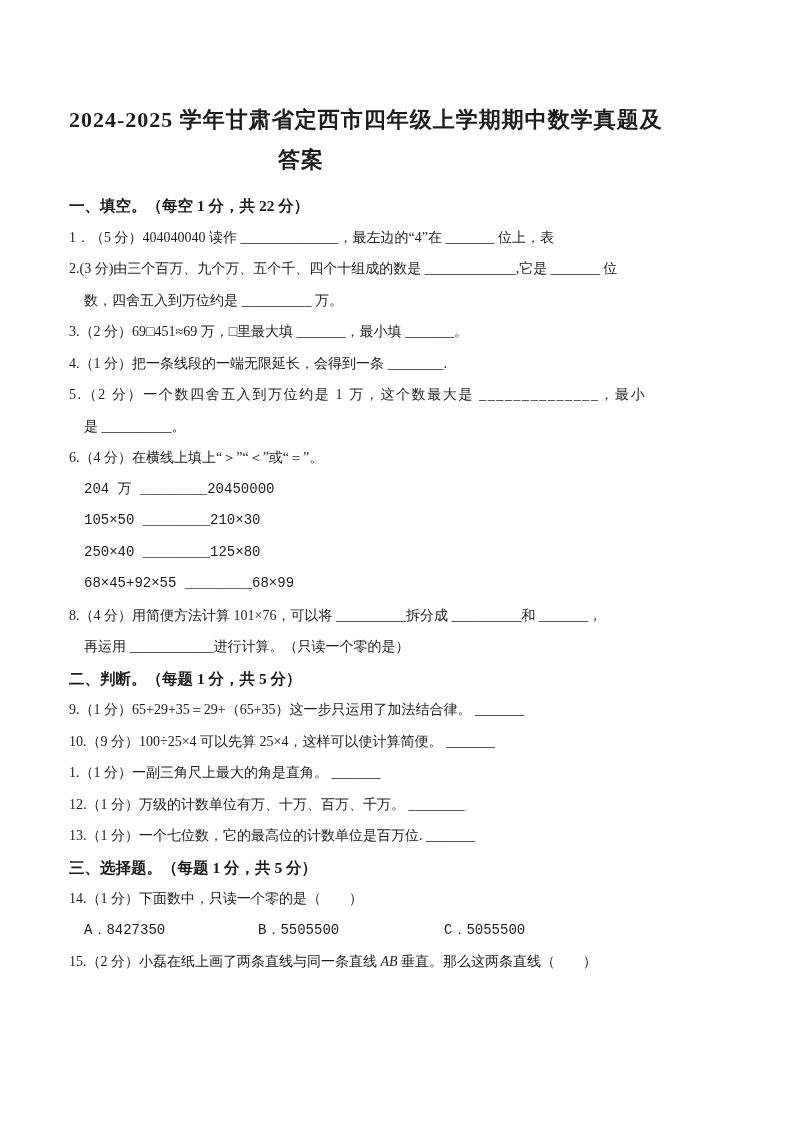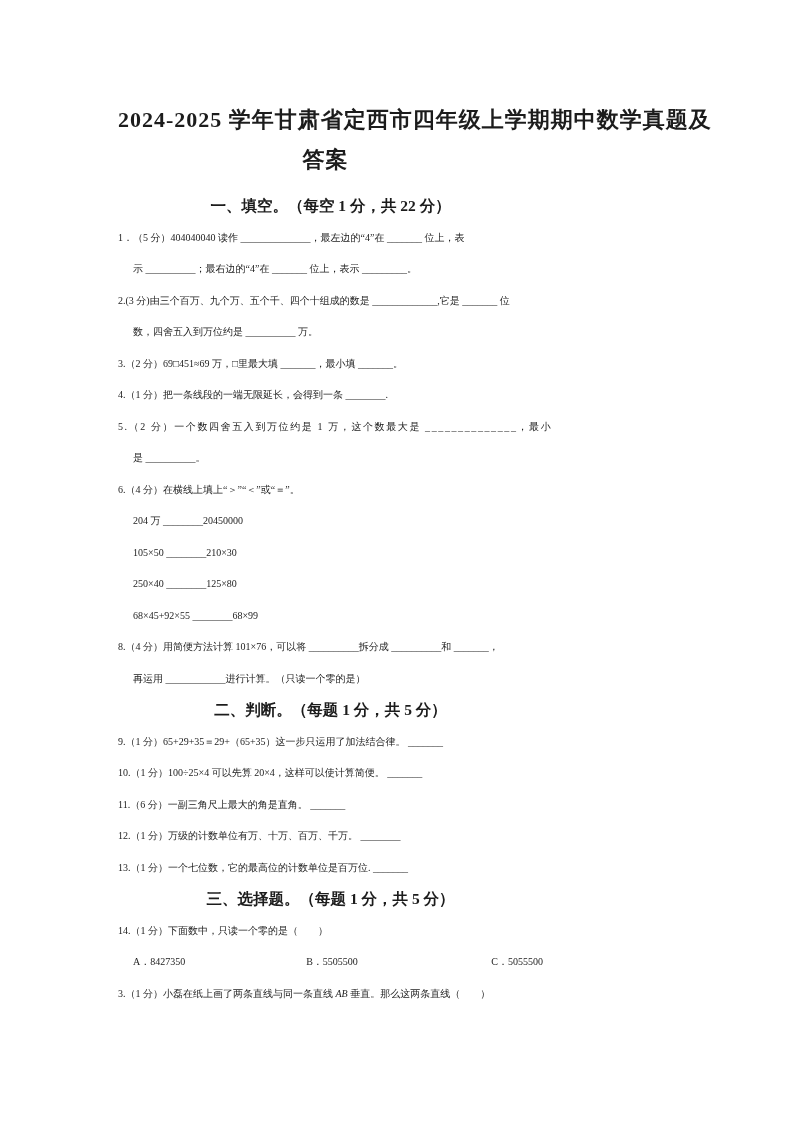--- a/index.html
+++ b/index.html
@@ -11,65 +11,63 @@
     width: 793px;
     height: 1122px;
     font-family: "Liberation Serif", "DejaVu Serif", serif;
     color: #1c1c1c;
     overflow: hidden;
   }
   .page {
     box-sizing: border-box;
     width: 633px;
     height: 1122px;
-    padding: 100px 90px 0 118px;
+    padding: 100px 90px 0 69px;
     background: #ffffff;
   }
   .title {
     margin: 0 0 10px 0;
     padding-right: 10px;
     text-align: center;
     font-size: 22px;
     font-weight: bold;
     line-height: 40px;
     letter-spacing: 1px;
     white-space: nowrap;
   }
   .line {
-    font-size: 10px;
+    font-size: 14px;
     line-height: 31.5px;
     white-space: nowrap;
   }
   .sec {
     font-weight: bold;
     font-size: 15.5px;
-    text-align: center;
   }
   .cont { padding-left: 15px; }   
-  .sub  { padding-left: 15px; }   
+  .sub  { padding-left: 15px; font-family: Liberation Mono, monospace; }   
   .spread { letter-spacing: 1.6px; text-align: right; }
   .optrow { display: flex; }
   .opt-a { width: 174px; }
   .opt-b { width: 186px; }
   .italic { font-style: italic; }
 </style>
 </head>
 <body>
 
 <div class="page">
 
   <h1 class="title">
     <div>2024-2025 学年甘肃省定西市四年级上学期期中数学真题及</div>
     <div>答案</div>
   </h1>
 
   <div class="line sec">一、填空。（每空 1 分，共 22 分）</div>
 
   <div class="line">1．（5 分）404040040 读作 ______________，最左边的“4”在 _______ 位上，表</div>
-  <div class="line cont">示 __________；最右边的“4”在 _______ 位上，表示 _________。</div>
 
   <div class="line">2.(3 分)由三个百万、九个万、五个千、四个十组成的数是 _____________,它是 _______ 位</div>
   <div class="line cont">数，四舍五入到万位约是 __________ 万。</div>
 
   <div class="line">3.（2 分）69□451≈69 万，□里最大填 _______，最小填 _______。</div>
 
   <div class="line">4.（1 分）把一条线段的一端无限延长，会得到一条 ________.</div>
 
   <div class="line spread">5.（2 分）一个数四舍五入到万位约是 1 万，这个数最大是 ______________，最小</div>
   <div class="line cont">是 __________。</div>
@@ -80,29 +78,29 @@
   <div class="line sub">250×40 ________125×80</div>
   <div class="line sub">68×45+92×55 ________68×99</div>
 
 
   <div class="line">8.（4 分）用简便方法计算 101×76，可以将 __________拆分成 __________和 _______，</div>
   <div class="line cont">再运用 ____________进行计算。（只读一个零的是）</div>
 
   <div class="line sec">二、判断。（每题 1 分，共 5 分）</div>
 
   <div class="line">9.（1 分）65+29+35＝29+（65+35）这一步只运用了加法结合律。 _______</div>
-  <div class="line">10.（1 分）100÷25×4 可以先算 20×4，这样可以使计算简便。 _______</div>
-  <div class="line">11.（6 分）一副三角尺上最大的角是直角。 _______</div>
+  <div class="line">10.（9 分）100÷25×4 可以先算 25×4，这样可以使计算简便。 _______</div>
+  <div class="line">1.（1 分）一副三角尺上最大的角是直角。 _______</div>
   <div class="line">12.（1 分）万级的计数单位有万、十万、百万、千万。 ________</div>
   <div class="line">13.（1 分）一个七位数，它的最高位的计数单位是百万位. _______</div>
 
   <div class="line sec">三、选择题。（每题 1 分，共 5 分）</div>
 
   <div class="line">14.（1 分）下面数中，只读一个零的是（　　）</div>
   <div class="line sub optrow">
     <span class="opt-a">A．8427350</span>
     <span class="opt-b">B．5505500</span>
     <span class="opt-c">C．5055500</span>
   </div>
 
-  <div class="line"><span>3.（1 分）小磊在纸上画了两条直线与同一条直线 </span><span class="italic">AB</span><span> 垂直。那么这两条直线（　　）</span></div>
+  <div class="line"><span>15.（2 分）小磊在纸上画了两条直线与同一条直线 </span><span class="italic">AB</span><span> 垂直。那么这两条直线（　　）</span></div>
 
 </div>
 
 </body></html>

